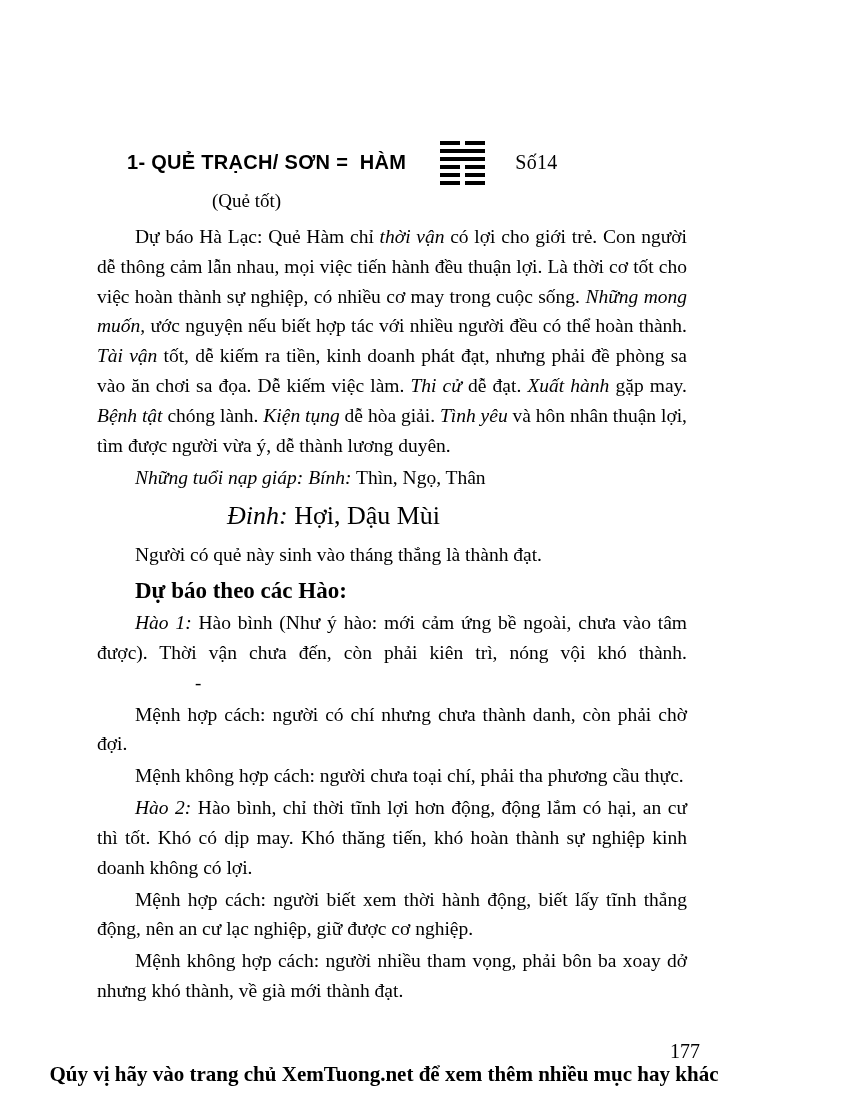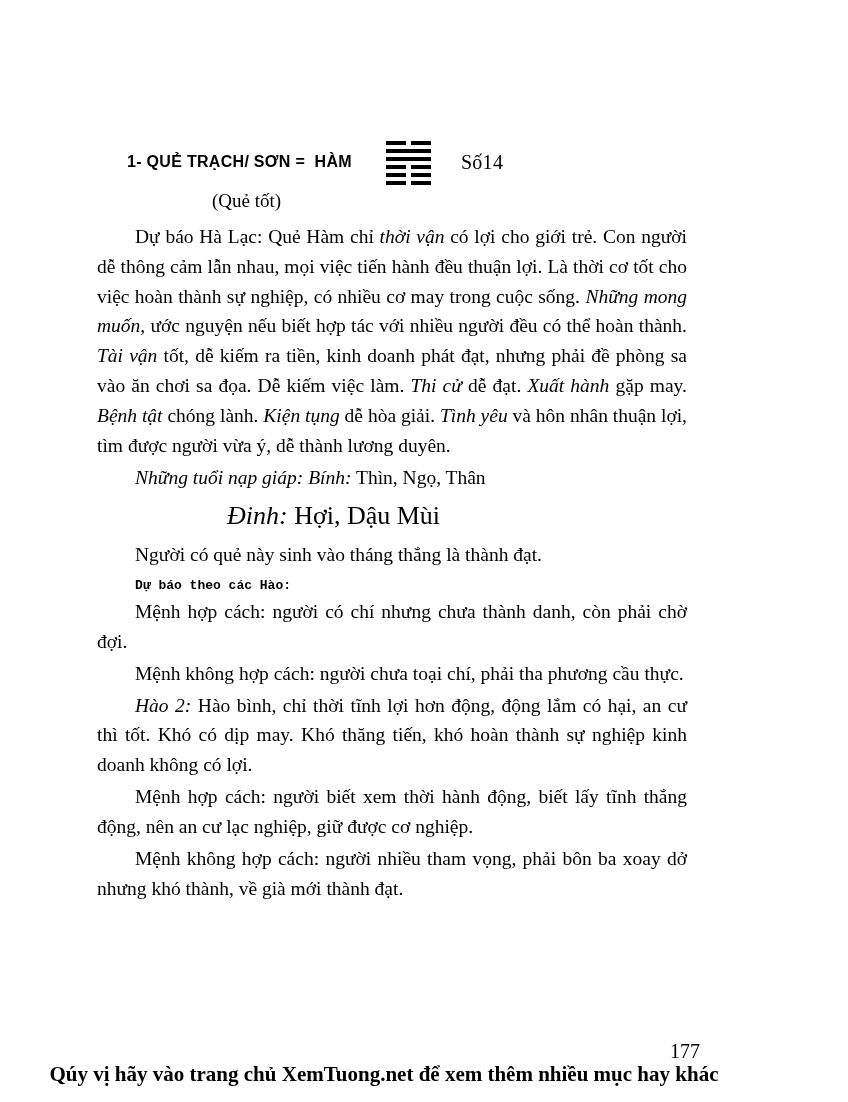--- a/index.html
+++ b/index.html
@@ -48,21 +48,21 @@
   
   .title-row {
     display: flex;
     align-items: center;
     margin-left: 30px;
     margin-bottom: 2px;
   }
   .title-main {
     font-family: "Liberation Sans", sans-serif;
     font-weight: bold;
-    font-size: 16px;
+    font-size: 20px;
     letter-spacing: 0.3px;
     white-space: pre;
   }
   .hexagram {
     margin-left: 34px;
     margin-right: 30px;
     display: flex;
     flex-direction: column;
     justify-content: center;
     gap: 4px;
@@ -106,24 +106,23 @@
   .bold { font-weight: normal; }
 
   .line-indent-right {
     font-size: 26px;
     line-height: 1.53;
     margin: 4px 0 4px 0;
     padding-left: 130px;
   }
 
   .section-head {
-    font-size: 13px;
+    font-size: 23px;
     font-weight: bold;
     margin: 8px 0 4px 38px;
-    font-family: Liberation Mono, monospace;
   }
 
   .hao-block { margin-top: 8px; }
 
   .dash-mark {
     display: inline-block;
     margin-left: 60px;
     font-size: 19px;
   }
 
@@ -192,20 +191,21 @@
     <p class="body"><span class="bold">Dự báo Hà Lạc:</span><span> Quẻ Hàm chỉ </span><span class="ital">thời vận</span><span> có lợi cho giới trẻ. Con người dễ thông cảm lẫn nhau, mọi việc tiến hành đều thuận lợi. Là thời cơ tốt cho việc hoàn thành sự nghiệp, có nhiều cơ may trong cuộc sống. </span><span class="ital">Những mong muốn,</span><span> ước nguyện nếu biết hợp tác với nhiều người đều có thể hoàn thành. </span><span class="ital">Tài vận</span><span> tốt, dễ kiếm ra tiền, kinh doanh phát đạt, nhưng phải đề phòng sa vào ăn chơi sa đọa. Dễ kiếm việc làm. </span><span class="ital">Thi cử</span><span> dễ đạt. </span><span class="ital">Xuất hành</span><span> gặp may. </span><span class="ital">Bệnh tật</span><span> chóng lành. </span><span class="ital">Kiện tụng</span><span> dễ hòa giải. </span><span class="ital">Tình yêu</span><span> và hôn nhân thuận lợi, tìm được người vừa ý, dễ thành lương duyên.</span></p>
 
     <p class="body"><span class="ital bold">Những tuổi nạp giáp: Bính:</span><span> Thìn, Ngọ, Thân</span></p>
 
     <div class="line-indent-right"><span class="ital bold">Đinh:</span><span> Hợi, Dậu Mùi</span></div>
 
     <p class="body">Người có quẻ này sinh vào tháng thắng là thành đạt.</p>
 
     <div class="section-head">Dự báo theo các Hào:</div>
 
+    <p class="body hao-block"><span class="ital bold">Hào 1:</span><span> Hào bình (Như ý hào: mới cảm ứng bề ngoài, chưa vào tâm được). Thời vận chưa đến, còn phải kiên trì, nóng vội khó thành.</span><span class="dash-mark">-</span></p>
 
     <p class="body">Mệnh hợp cách: người có chí nhưng chưa thành danh, còn phải chờ đợi.</p>
 
     <p class="body">Mệnh không hợp cách: người chưa toại chí, phải tha phương cầu thực.</p>
 
     <p class="body hao-block"><span class="ital bold">Hào 2:</span><span> Hào bình, chỉ thời tĩnh lợi hơn động, động lắm có hại, an cư thì tốt. Khó có dịp may. Khó thăng tiến, khó hoàn thành sự nghiệp kinh doanh không có lợi.</span></p>
 
     <p class="body">Mệnh hợp cách: người biết xem thời hành động, biết lấy tĩnh thắng động, nên an cư lạc nghiệp, giữ được cơ nghiệp.</p>
 
     <p class="body">Mệnh không hợp cách: người nhiều tham vọng, phải bôn ba xoay dở nhưng khó thành, về già mới thành đạt.</p>

